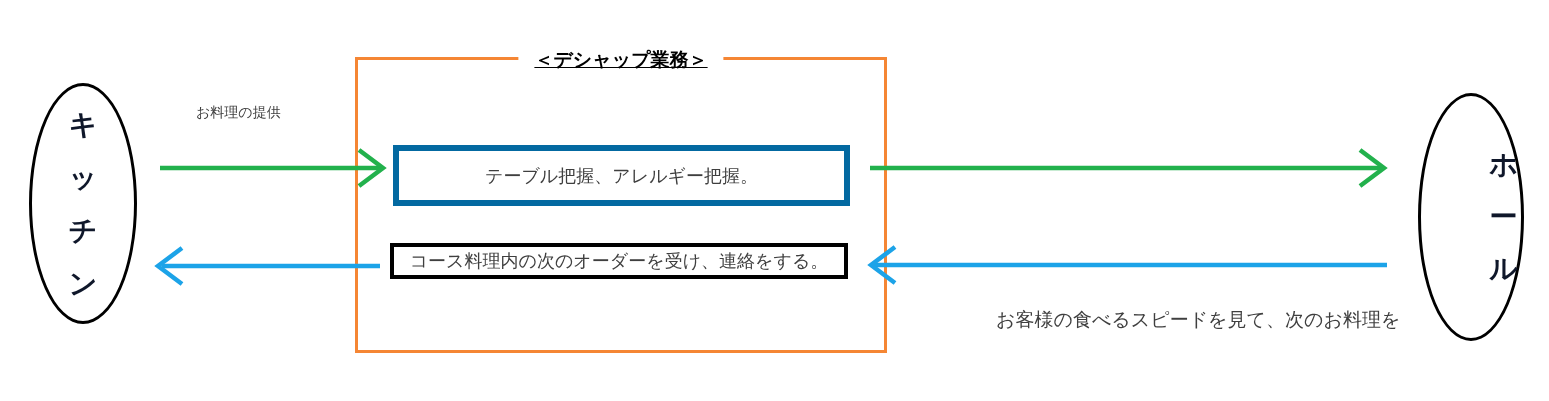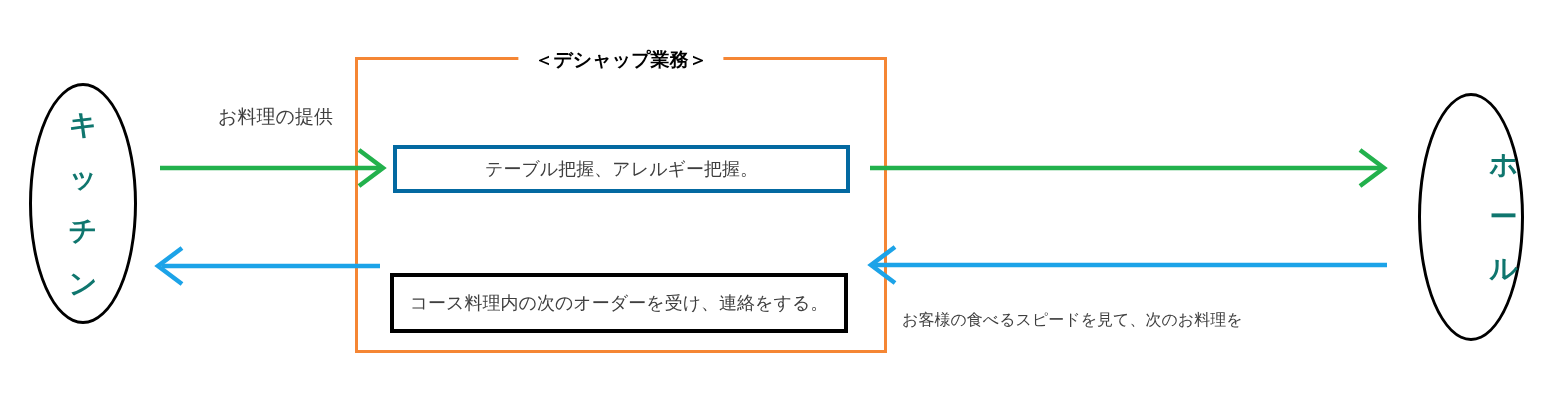--- a/index.html
+++ b/index.html
@@ -16,50 +16,50 @@
   }
   
   .node{
     position:absolute;border:3px solid var(--node-border);border-radius:50%;
     background:#fff;display:flex;align-items:center;justify-content:center;
     box-sizing:border-box;z-index:3;
   }
   .node-kitchen{left:29px;top:83px;width:108px;height:241px;}
   .node-hall{left:1418px;top:93px;width:106px;height:248px;justify-content:flex-end;}
   .vlabel{
-    font-weight:bold;color:#0f766e;width:1.25em;word-break:break-all;
+    font-weight:bold;color:#0f172a;width:1.25em;word-break:break-all;
     text-align:center;font-size:28px;
   }
   .node-kitchen .vlabel{line-height:53px;}
   .node-hall .vlabel{line-height:52px;}
   
   .frame{
     position:absolute;left:355px;top:57px;width:532px;height:296px;
     border:3px solid var(--frame);box-sizing:border-box;z-index:1;
   }
   .frame-title{
     position:absolute;top:-14px;left:50%;transform:translateX(-50%);
     background:#fff;padding:0 16px;font-size:19px;line-height:27px;
-    font-weight:bold;color:#000;white-space:nowrap;
+    font-weight:bold;color:#000;white-space:nowrap;text-decoration:underline;
   }
   
   .task{
     position:absolute;box-sizing:border-box;background:#fff;
     display:flex;align-items:center;justify-content:center;
     font-size:18px;color:var(--text-body);white-space:nowrap;
   }
-  .task-1{left:35px;top:85px;width:457px;height:48px;border:4px solid #0369a1;}
-  .task-2{left:32px;top:183px;width:458px;height:60px;border:4px solid #000;margin-top:30px;}
+  .task-1{left:35px;top:85px;width:457px;height:61px;border:6px solid #0369a1;}
+  .task-2{left:32px;top:183px;width:458px;height:36px;border:4px solid #000;}
   
   .label-offering{
-    position:absolute;left:218px;top:104px;font-size:19px;
+    position:absolute;left:196px;top:104px;font-size:14px;
     color:var(--text-body);white-space:nowrap;z-index:3;
   }
   .note{
-    position:absolute;left:902px;top:302px;font-size:16px;line-height:35px;
+    position:absolute;left:996px;top:302px;font-size:19px;line-height:35px;
     color:var(--text-body);white-space:nowrap;z-index:3;
   }
   
   .arrows{position:absolute;left:0;top:0;z-index:2;pointer-events:none;}
   .s-green{stroke:var(--arrow-green);stroke-width:4.5;fill:none;}
   .s-blue{stroke:var(--arrow-blue);stroke-width:4.5;fill:none;}
 </style>
 </head>
 <body>
 

